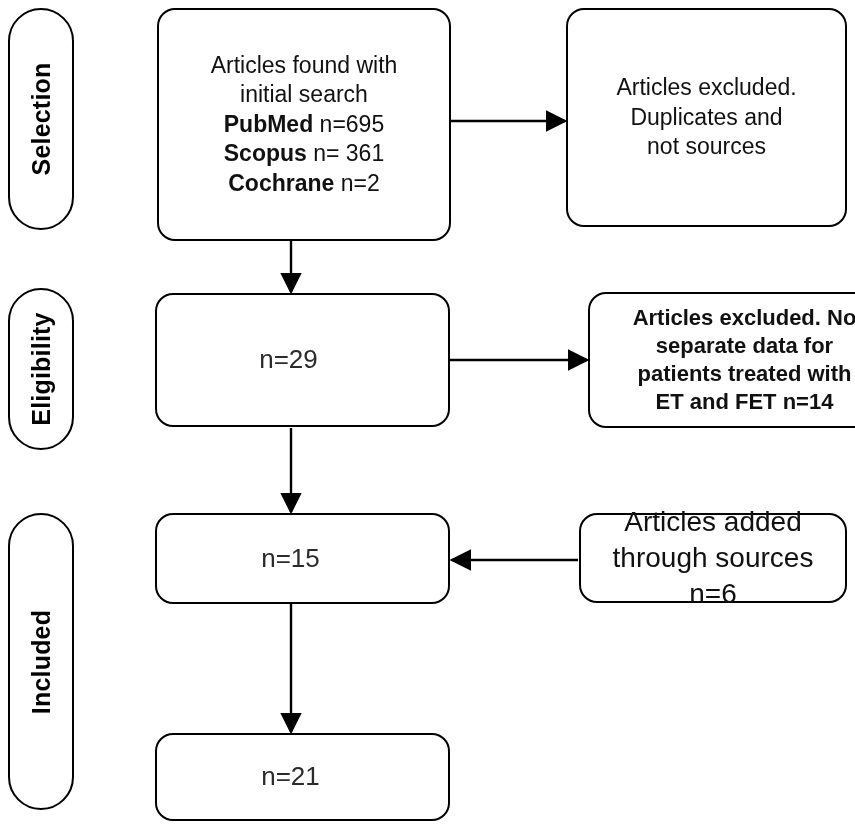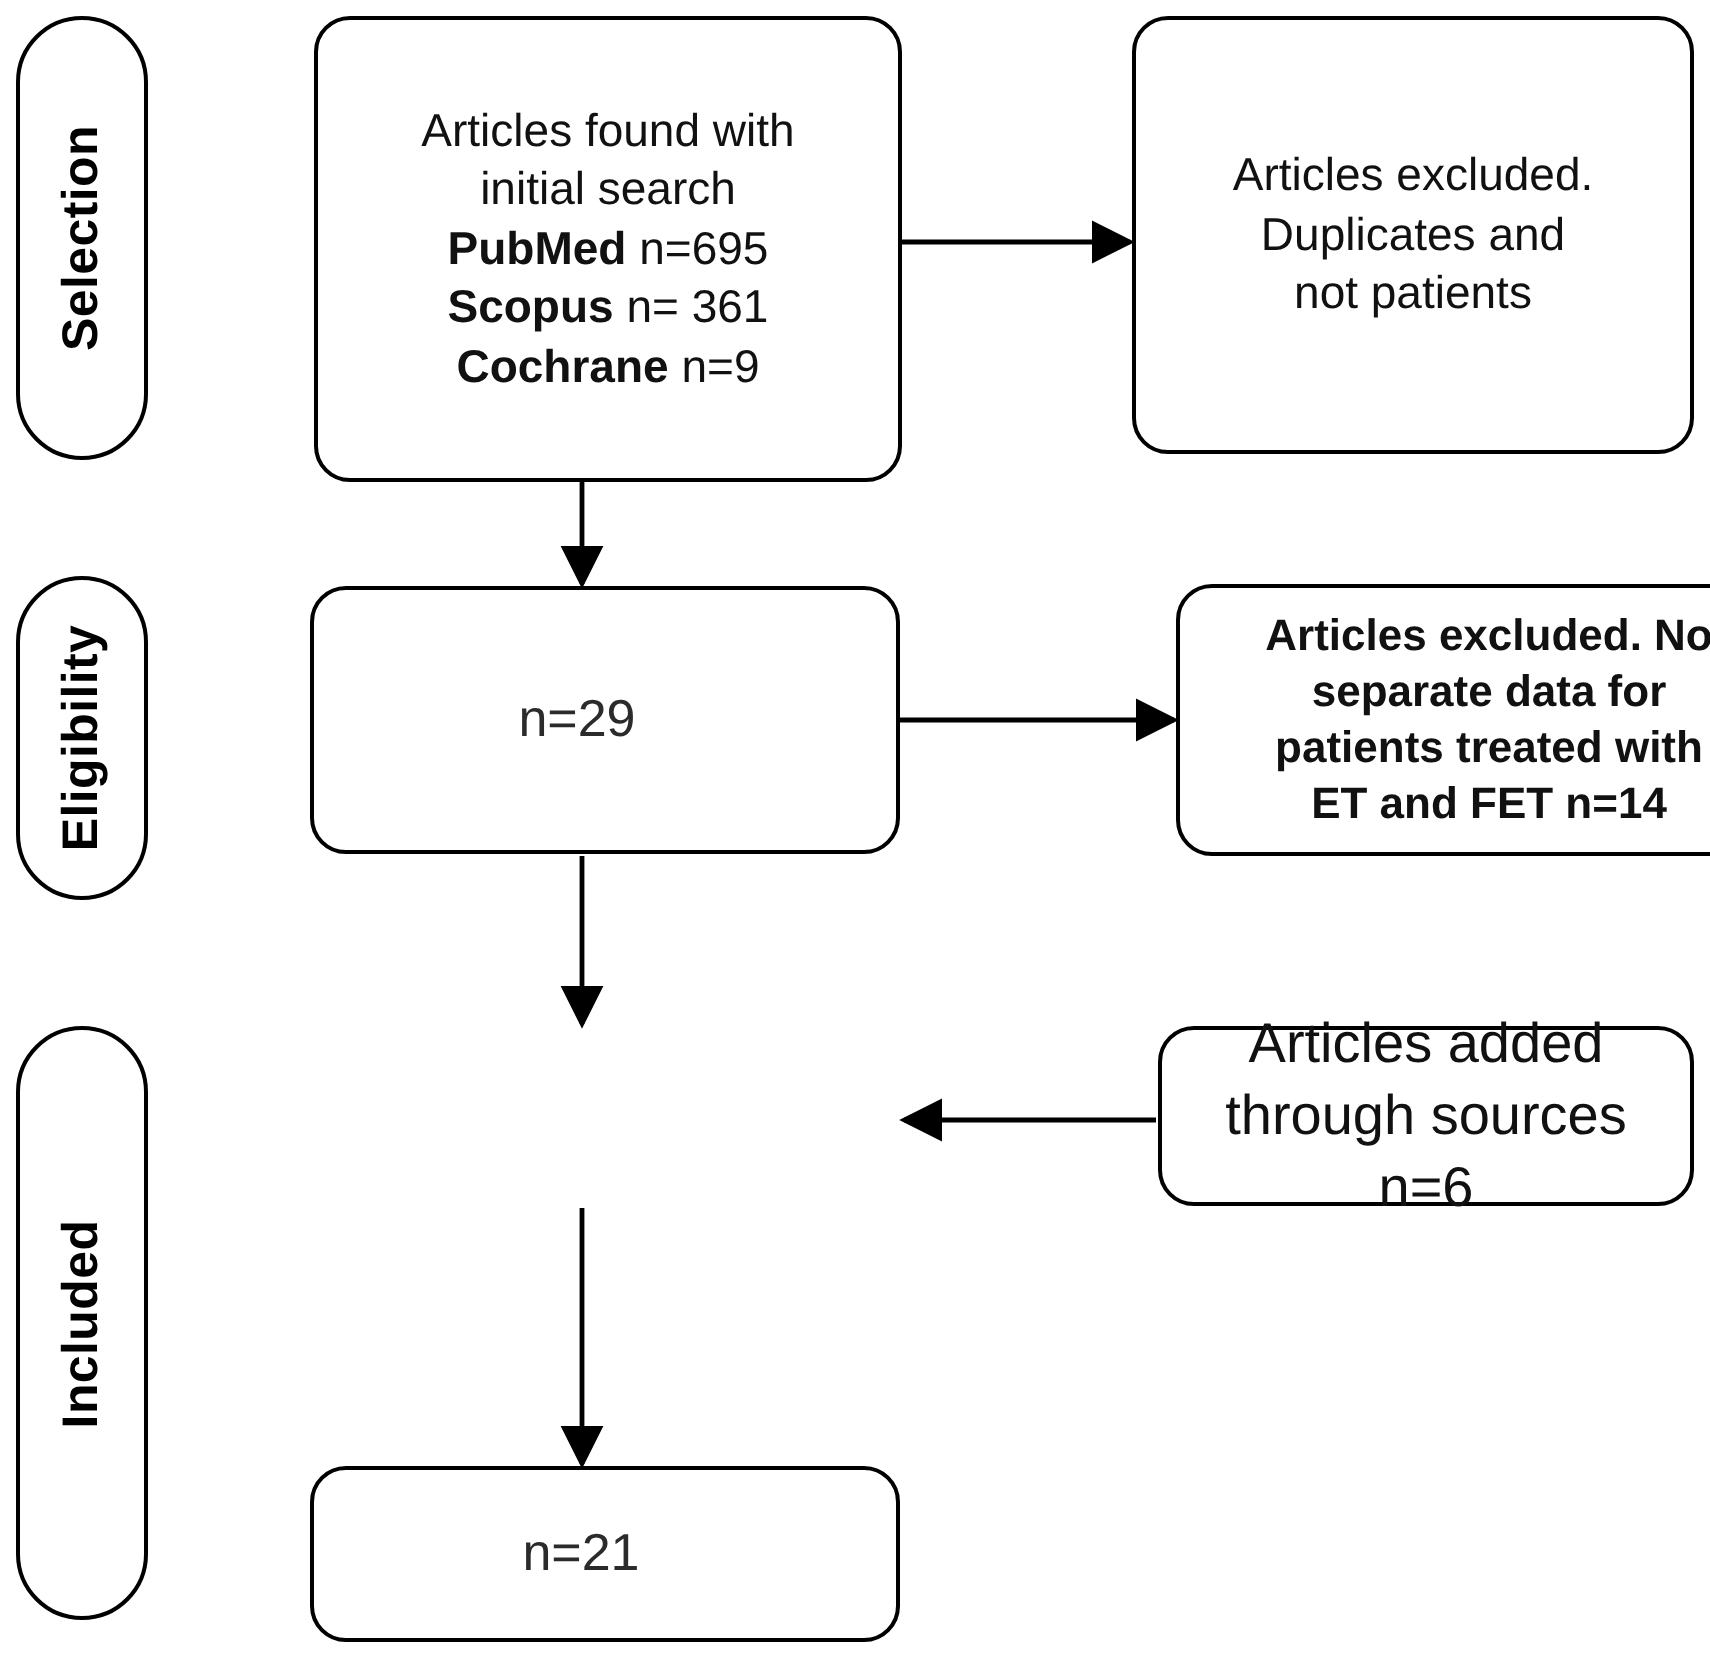--- a/index.html
+++ b/index.html
@@ -103,45 +103,48 @@
 
     <line x1="291" y1="604" x2="291" y2="732" stroke="#000000" stroke-width="2.4" marker-end="url(#arrowhead)"></line>
   </svg>
 
   <div class="node-box" style="left:157px; top:8px; width:294px; height:233px;">
     <div class="node-text">
       <span class="ln">Articles found  with</span>
       <span class="ln">initial search</span>
       <span class="ln"><b>PubMed</b><span> n=695</span></span>
       <span class="ln"><b>Scopus</b><span> n= 361</span></span>
-      <span class="ln"><b>Cochrane</b><span> n=9</span></span>
+      <span class="ln"><b>Cochrane</b><span> n=2</span></span>
     </div>
   </div>
 
   <div class="node-box" style="left:566px; top:8px; width:281px; height:219px;">
     <div class="node-text">
       <span class="ln">Articles excluded.</span>
       <span class="ln">Duplicates and</span>
-      <span class="ln">not patients</span>
+      <span class="ln">not sources</span>
     </div>
   </div>
 
   <div class="node-box" style="left:155px; top:293px; width:295px; height:134px;">
     <div class="node-text count-text" style="margin-right:28px;">n=29</div>
   </div>
 
   <div class="node-box" style="left:588px; top:292px; width:313px; height:136px;font-weight:bold;">
     <div class="node-text" style="font-size:22px;">
       <span class="ln">Articles excluded. No</span>
       <span class="ln">separate data for</span>
       <span class="ln">patients treated with</span>
       <span class="ln">ET and FET n=14</span>
     </div>
   </div>
 
+  <div class="node-box" style="left:155px; top:513px; width:295px; height:91px;">
+    <div class="node-text count-text" style="margin-right:24px;">n=15</div>
+  </div>
 
   <div class="node-box" style="left:579px; top:513px; width:268px; height:90px;">
     <div class="node-text" style="font-size:28px;">
       <span class="ln">Articles added</span>
       <span class="ln">through sources n=6</span>
     </div>
   </div>
 
   <div class="node-box" style="left:155px; top:733px; width:295px; height:88px;">
     <div class="node-text count-text" style="margin-right:24px;">n=21</div>

